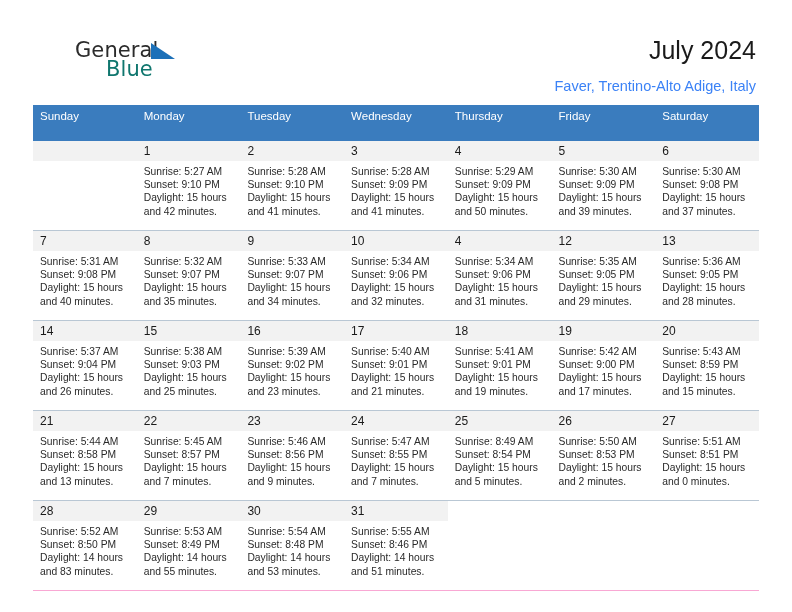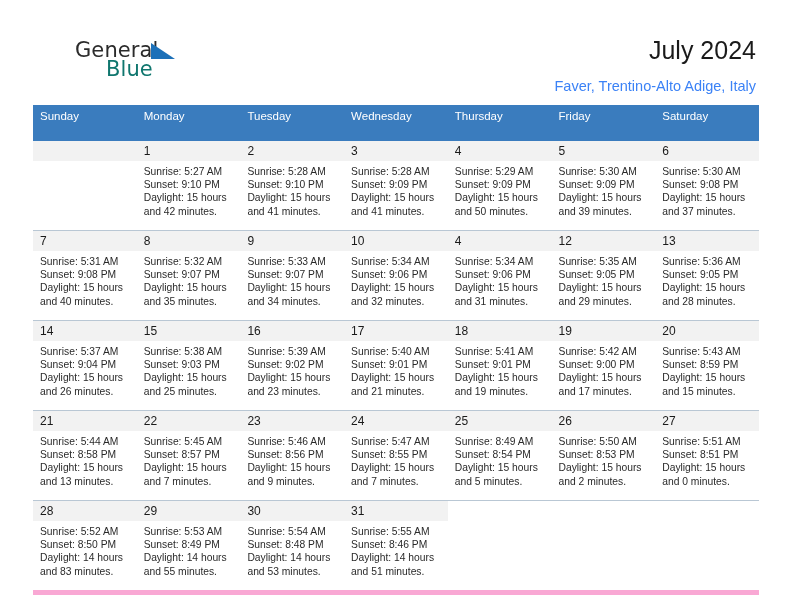--- a/index.html
+++ b/index.html
@@ -138,21 +138,21 @@
   }
   .empty-blank .daynum {
     background: transparent;
   }
 
   
   tr.weekrow > td {
     border-bottom: 1px solid #b9c7d4;
   }
   tr.weekrow:last-child > td {
-    border-bottom: 5px solid #f9a8d4;
+    border-bottom: 1px solid #f9a8d4;
   }
 </style>
 </head>
 <body>
 
 <div class="page">
 
   <div class="header">
 
     <div class="logo">

